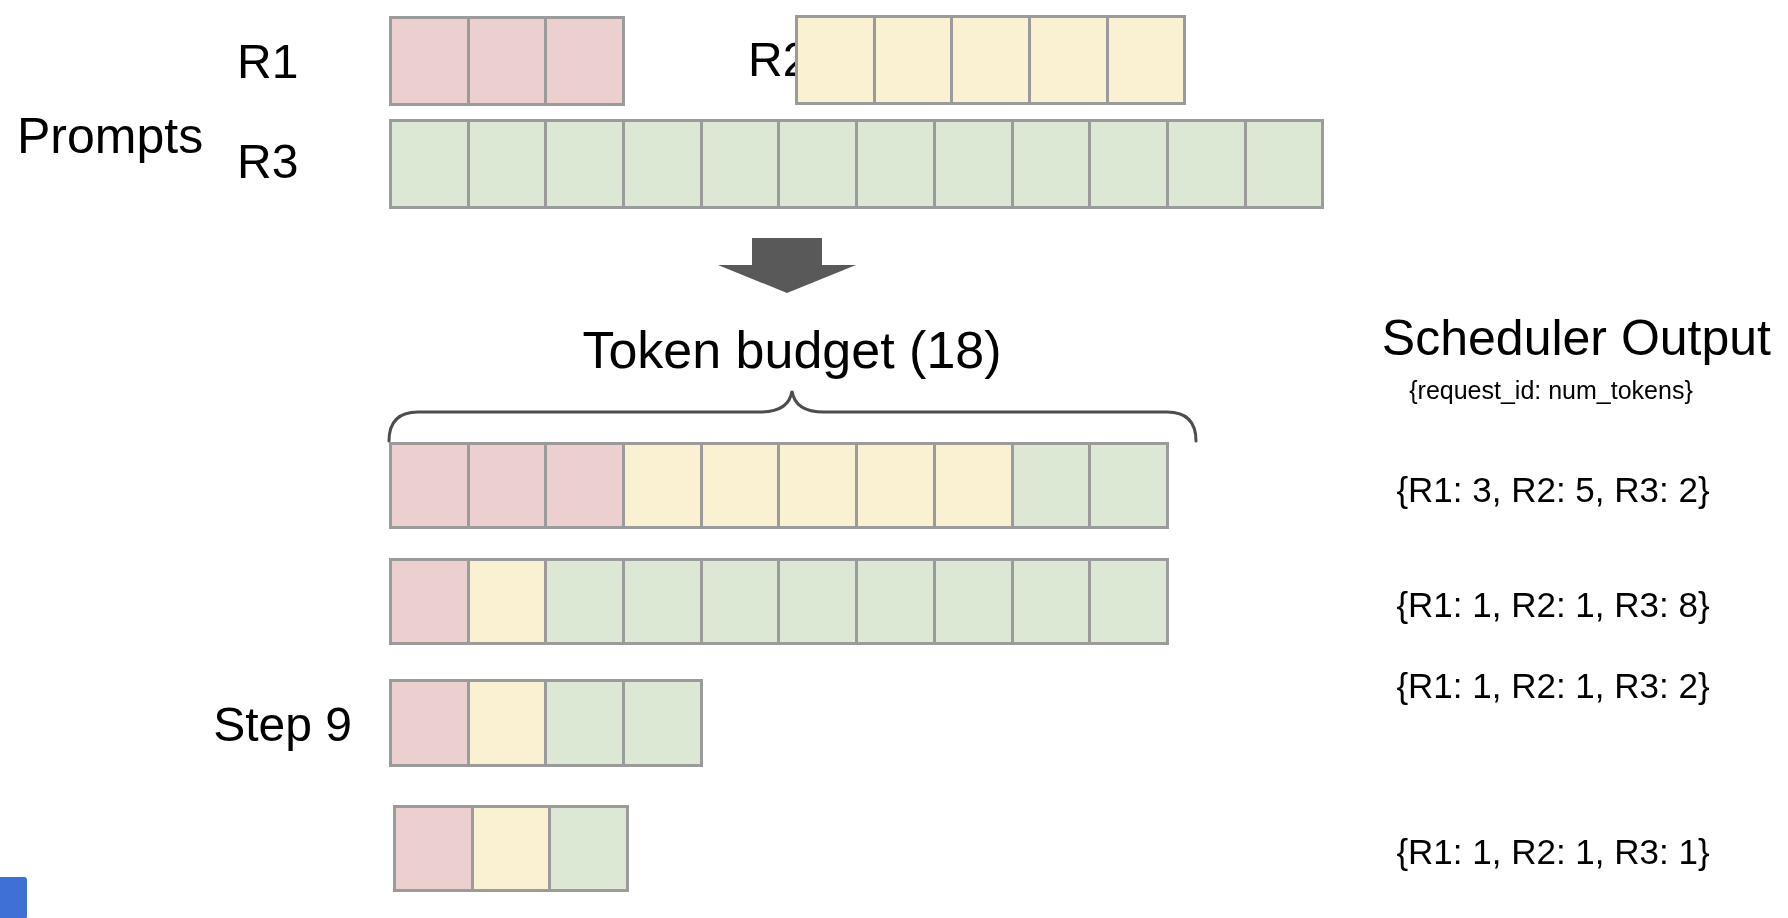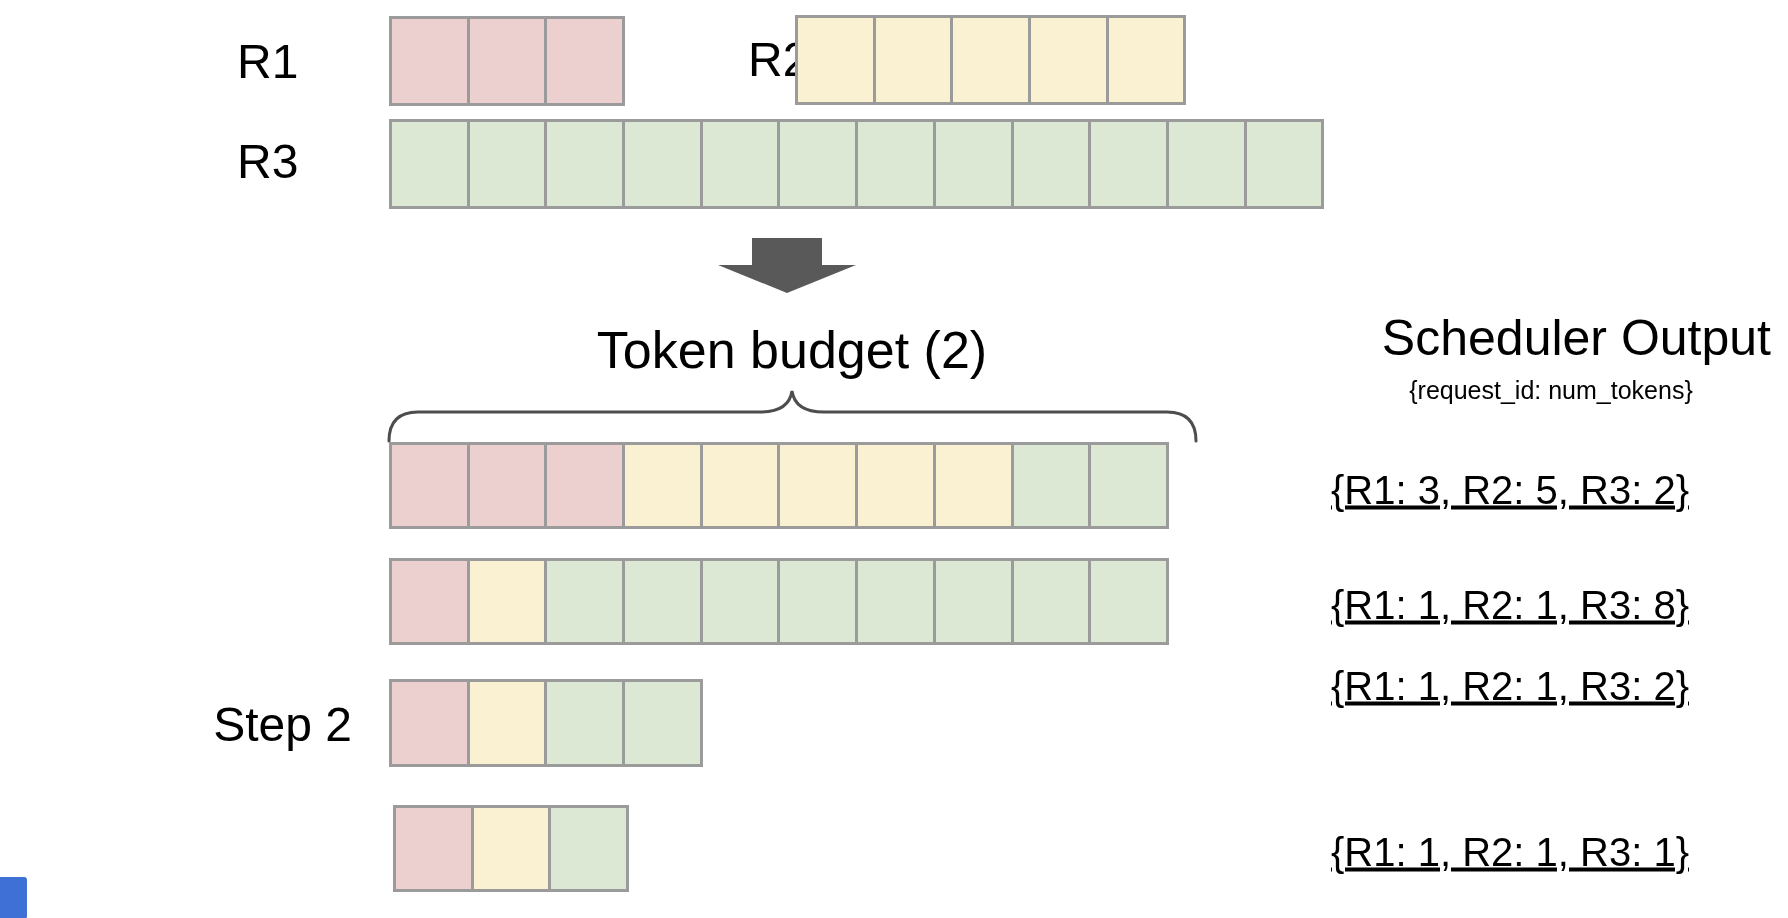--- a/index.html
+++ b/index.html
@@ -18,33 +18,34 @@
   .cell{
     box-sizing:border-box;
     width:80.7px;height:100%;
     border:3px solid #9b9b9b;
   }
   .cell + .cell{margin-left:-3px;}
   .prompts-label{font-size:50px;}
   .token-budget{font-size:52px;text-align:center;}
   .sched-title{font-size:50px;text-align:right;}
   .sched-subtitle{font-size:25px;text-align:center;}
-  .output-line{font-size:40px;white-space:nowrap;text-decoration:underline;}
+  .output-line{font-size:35px;text-align:center;white-space:nowrap;}
   .step-label{text-align:right;}
   .blue-square{
     position:absolute;left:-16px;top:877px;width:43px;height:42px;
     border-radius:3px;
   }
   svg{display:block;}
 </style>
 </head>
 <body>
 
 <div id="page">
 
+  <div class="abs vcenter label prompts-label" style="left:17px;top:136px;">Prompts</div>
 
   <div class="abs vcenter label" style="left:237px;top:62px;">R1</div>
   <div class="row" style="left:389px;top:16px;height:90px;">
       <div class="cell" style="background: rgb(236, 208, 208); border-color: rgb(155, 155, 155);"></div>
       <div class="cell" style="background: rgb(236, 208, 208); border-color: rgb(155, 155, 155);"></div>
       <div class="cell" style="background: rgb(236, 208, 208); border-color: rgb(155, 155, 155);"></div>
     </div>
 
   <div class="abs vcenter label" style="left:712px;top:60px;margin-left:36px;">R2</div>
   <div class="row" style="left:795px;top:15px;height:90px;">
@@ -69,21 +70,21 @@
       <div class="cell" style="background: rgb(221, 232, 212); border-color: rgb(155, 155, 155);"></div>
       <div class="cell" style="background: rgb(221, 232, 212); border-color: rgb(155, 155, 155);"></div>
       <div class="cell" style="background: rgb(221, 232, 212); border-color: rgb(155, 155, 155);"></div>
     </div>
 
   <svg class="abs" style="left:0;top:0;" width="1788" height="918" viewBox="0 0 1788 918">
     <polygon points="752,238 822,238 822,265 856,265 787,293 718,265 752,265" fill="#595959"></polygon>
     <path d="M 389 441 Q 389 412 418 412 L 760 412 Q 789 412 792 391 Q 795 412 824 412 L 1167 412 Q 1196 412 1196 441" fill="none" stroke="#4d4d4d" stroke-width="3" stroke-linecap="round"></path>
   </svg>
 
-  <div class="abs vcenter token-budget" style="left:542px;top:350px;width:500px;">Token budget (2)</div>
+  <div class="abs vcenter token-budget" style="left:542px;top:350px;width:500px;">Token budget (18)</div>
 
   <div class="abs vcenter sched-title" style="left:1331px;top:338px;width:440px;">Scheduler Output</div>
   <div class="abs vcenter sched-subtitle" style="left:1331px;top:390px;width:440px;">{request_id: num_tokens}</div>
 
   <div class="row" style="left:389px;top:442px;height:87px;">
       <div class="cell" style="background: rgb(236, 208, 208); border-color: rgb(155, 155, 155);"></div>
       <div class="cell" style="background: rgb(236, 208, 208); border-color: rgb(155, 155, 155);"></div>
       <div class="cell" style="background: rgb(236, 208, 208); border-color: rgb(155, 155, 155);"></div>
       <div class="cell" style="background: rgb(250, 241, 210); border-color: rgb(155, 155, 155);"></div>
       <div class="cell" style="background: rgb(250, 241, 210); border-color: rgb(155, 155, 155);"></div>
@@ -102,21 +103,21 @@
       <div class="cell" style="background: rgb(221, 232, 212); border-color: rgb(155, 155, 155);"></div>
       <div class="cell" style="background: rgb(221, 232, 212); border-color: rgb(155, 155, 155);"></div>
       <div class="cell" style="background: rgb(221, 232, 212); border-color: rgb(155, 155, 155);"></div>
       <div class="cell" style="background: rgb(221, 232, 212); border-color: rgb(155, 155, 155);"></div>
       <div class="cell" style="background: rgb(221, 232, 212); border-color: rgb(155, 155, 155);"></div>
       <div class="cell" style="background: rgb(221, 232, 212); border-color: rgb(155, 155, 155);"></div>
       <div class="cell" style="background: rgb(221, 232, 212); border-color: rgb(155, 155, 155);"></div>
     </div>
   <div class="abs vcenter output-line" style="left:1331px;top:605px;width:444px;">{R1: 1, R2: 1, R3: 8}</div>
 
-  <div class="abs vcenter label step-label" style="left:160px;top:725px;width:192px;">Step 2</div>
+  <div class="abs vcenter label step-label" style="left:160px;top:725px;width:192px;">Step 9</div>
   <div class="row" style="left:389px;top:679px;height:88px;">
       <div class="cell" style="background: rgb(236, 208, 208); border-color: rgb(155, 155, 155);"></div>
       <div class="cell" style="background: rgb(250, 241, 210); border-color: rgb(155, 155, 155);"></div>
       <div class="cell" style="background: rgb(221, 232, 212); border-color: rgb(155, 155, 155);"></div>
       <div class="cell" style="background: rgb(221, 232, 212); border-color: rgb(155, 155, 155);"></div>
     </div>
   <div class="abs vcenter output-line" style="left:1331px;top:686px;width:444px;">{R1: 1, R2: 1, R3: 2}</div>
 
   <div class="row" style="left:393px;top:805px;height:87px;">
       <div class="cell" style="background: rgb(236, 208, 208); border-color: rgb(155, 155, 155);"></div>

